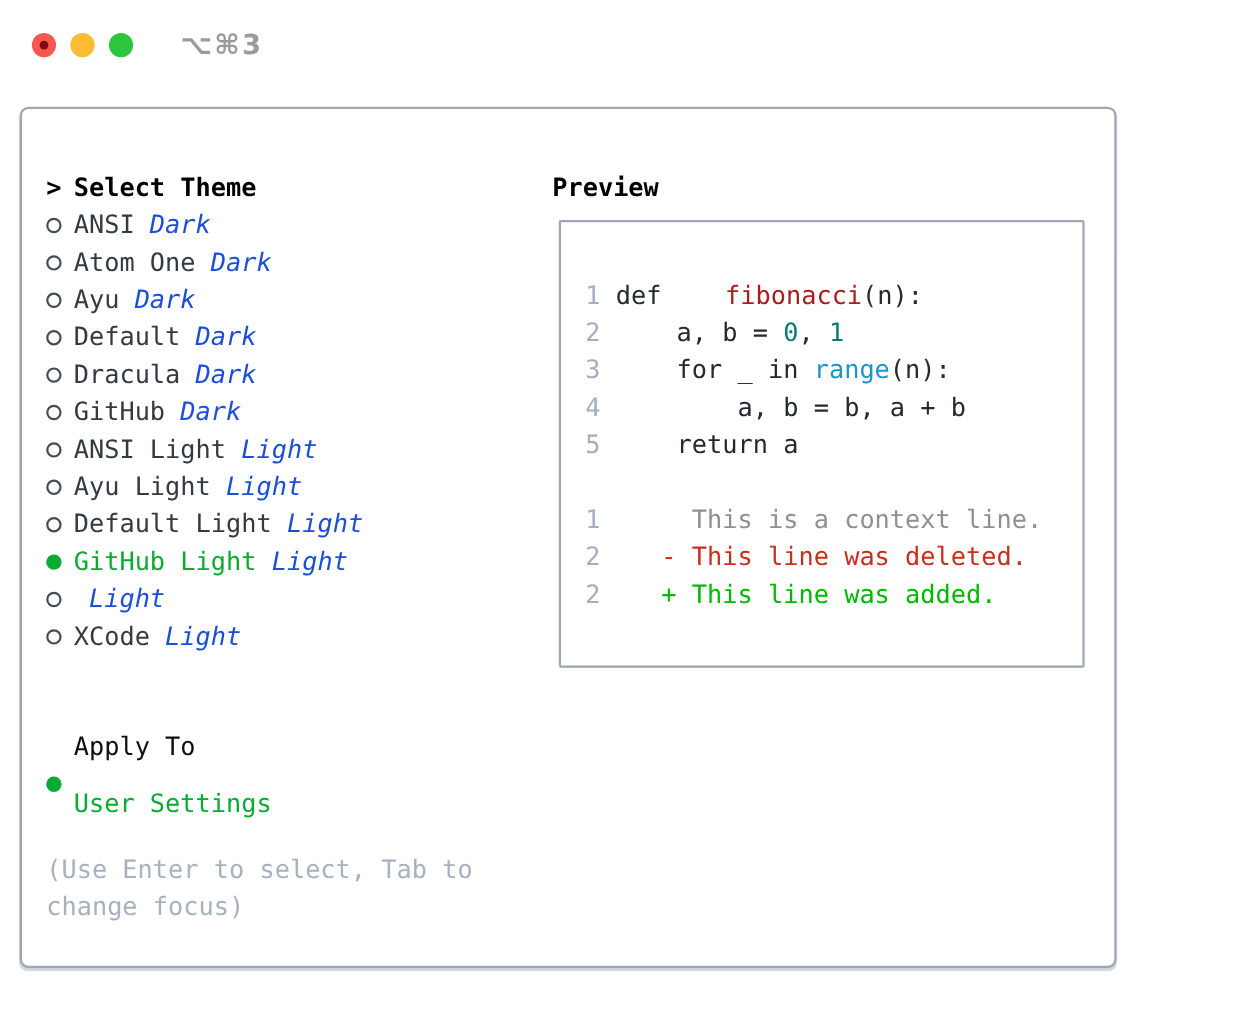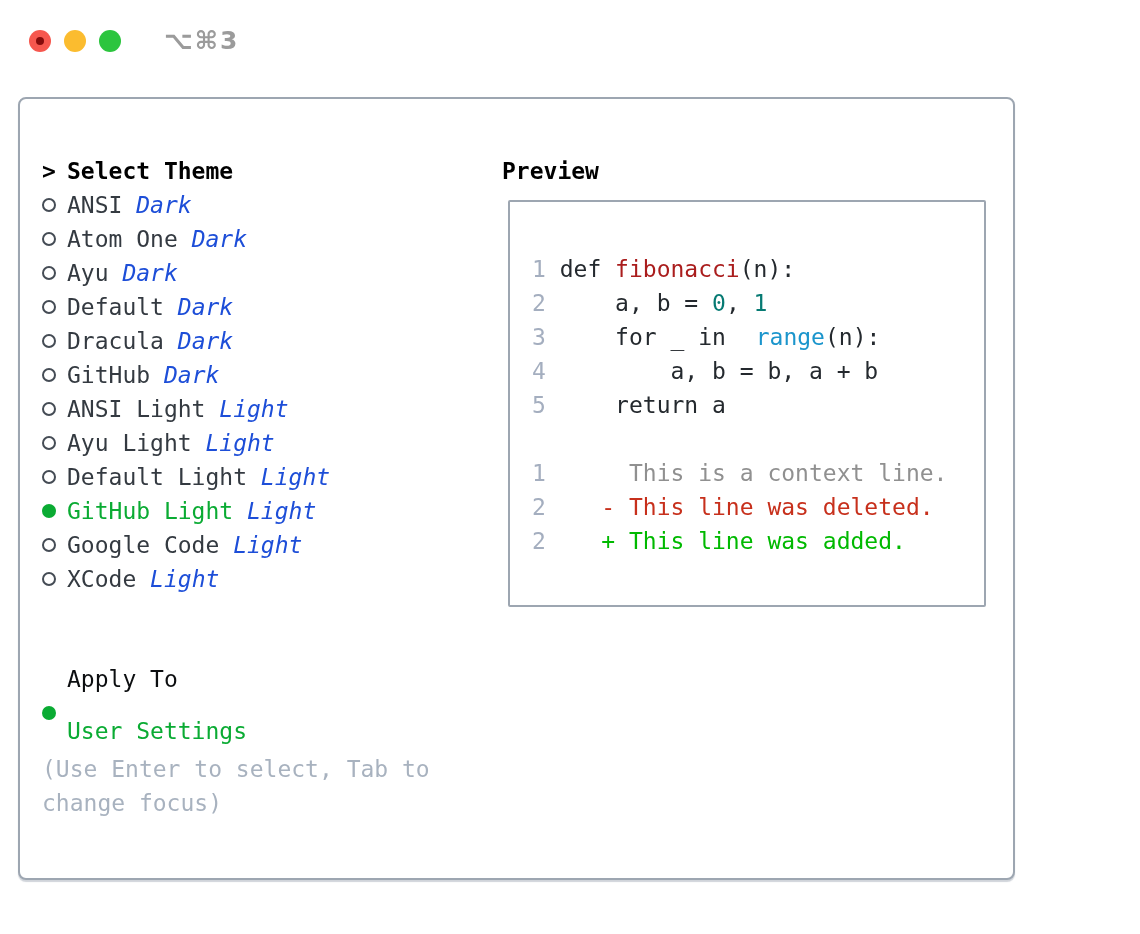--- a/index.html
+++ b/index.html
@@ -51,43 +51,43 @@
   }
   .radio.selected { border: none; background: var(--green); }
   .theme-label { color: #343a41; }
   .theme-row.selected .theme-label { color: var(--green); }
   .theme-tag { color: #1d4ed8; font-style: italic; }
   .spacer { height: 34px; }
   .apply-header { color: #0c0e10; padding-left: 25px; margin-top: 32px; }
   .opt-label { color: #343a41; }
   .opt-row.selected .opt-label { color: var(--green); margin-top: 36px; }
   .hint {
-    margin-top: 22px; width: 420px; color: #a8b2bf;
+    margin-top: 44px; width: 420px; color: #a8b2bf;
     font-size: 23px; line-height: 34px;
   }
   
   .preview-title {
     position: absolute; left: 482px; top: 55px; height: 34px; line-height: 34px;
     font-weight: bold; font-size: 23px; color: #000;
   }
   .preview-box {
     position: absolute; left: 488px; top: 101px; width: 478px; height: 407px;
     border: 2px solid #9da6b1; border-radius: 2px; background: #fff;
     box-sizing: border-box; padding: 50px 8px 0 22px; overflow: hidden;
   }
   .code-line {
     display: flex; white-space: pre; height: 34px;
     font-size: 23px; line-height: 34px;
   }
   .lnum { color: var(--tk-lnum); }
   .diff-block { margin-top: 34px; }
   .tk-plain   { color: var(--tk-plain); text-align: right; }
-  .tk-func    { color: var(--tk-func); }
+  .tk-func    { color: var(--tk-func); margin-left: 44px; }
   .tk-number  { color: var(--tk-number); }
-  .tk-builtin { color: var(--tk-builtin); margin-left: 16px; }
+  .tk-builtin { color: var(--tk-builtin); }
   .tk-context { color: var(--tk-context); }
   .tk-deleted { color: var(--tk-deleted); }
   .tk-added   { color: var(--tk-added); }
 </style>
 </head>
 <body>
 
 <div class="window">
 
   <div class="titlebar">
@@ -108,21 +108,21 @@
           <div class="row theme-row"><span class="radio"></span><span class="theme-label">ANSI</span><span class="theme-tag"> Dark</span></div>
           <div class="row theme-row"><span class="radio"></span><span class="theme-label">Atom One</span><span class="theme-tag"> Dark</span></div>
           <div class="row theme-row"><span class="radio"></span><span class="theme-label">Ayu</span><span class="theme-tag"> Dark</span></div>
           <div class="row theme-row"><span class="radio"></span><span class="theme-label">Default</span><span class="theme-tag"> Dark</span></div>
           <div class="row theme-row"><span class="radio"></span><span class="theme-label">Dracula</span><span class="theme-tag"> Dark</span></div>
           <div class="row theme-row"><span class="radio"></span><span class="theme-label">GitHub</span><span class="theme-tag"> Dark</span></div>
           <div class="row theme-row"><span class="radio"></span><span class="theme-label">ANSI Light</span><span class="theme-tag"> Light</span></div>
           <div class="row theme-row"><span class="radio"></span><span class="theme-label">Ayu Light</span><span class="theme-tag"> Light</span></div>
           <div class="row theme-row"><span class="radio"></span><span class="theme-label">Default Light</span><span class="theme-tag"> Light</span></div>
           <div class="row theme-row selected"><span class="radio selected"></span><span class="theme-label">GitHub Light</span><span class="theme-tag"> Light</span></div>
-          <div class="row theme-row"><span class="radio"></span><span class="theme-label">Google Code</span><span class="theme-tag"> Light</span></div>
+          <div class="row theme-row"><span class="radio"></span><span class="theme-tag"> Light</span></div>
           <div class="row theme-row"><span class="radio"></span><span class="theme-label">XCode</span><span class="theme-tag"> Light</span></div>
         </div>
 
       <div class="spacer"></div>
 
       <div class="row apply-header">Apply To</div>
 
       <div id="apply-list">
           <div class="row opt-row selected"><span class="radio selected"></span><span class="opt-label">User Settings</span></div>
         </div>

